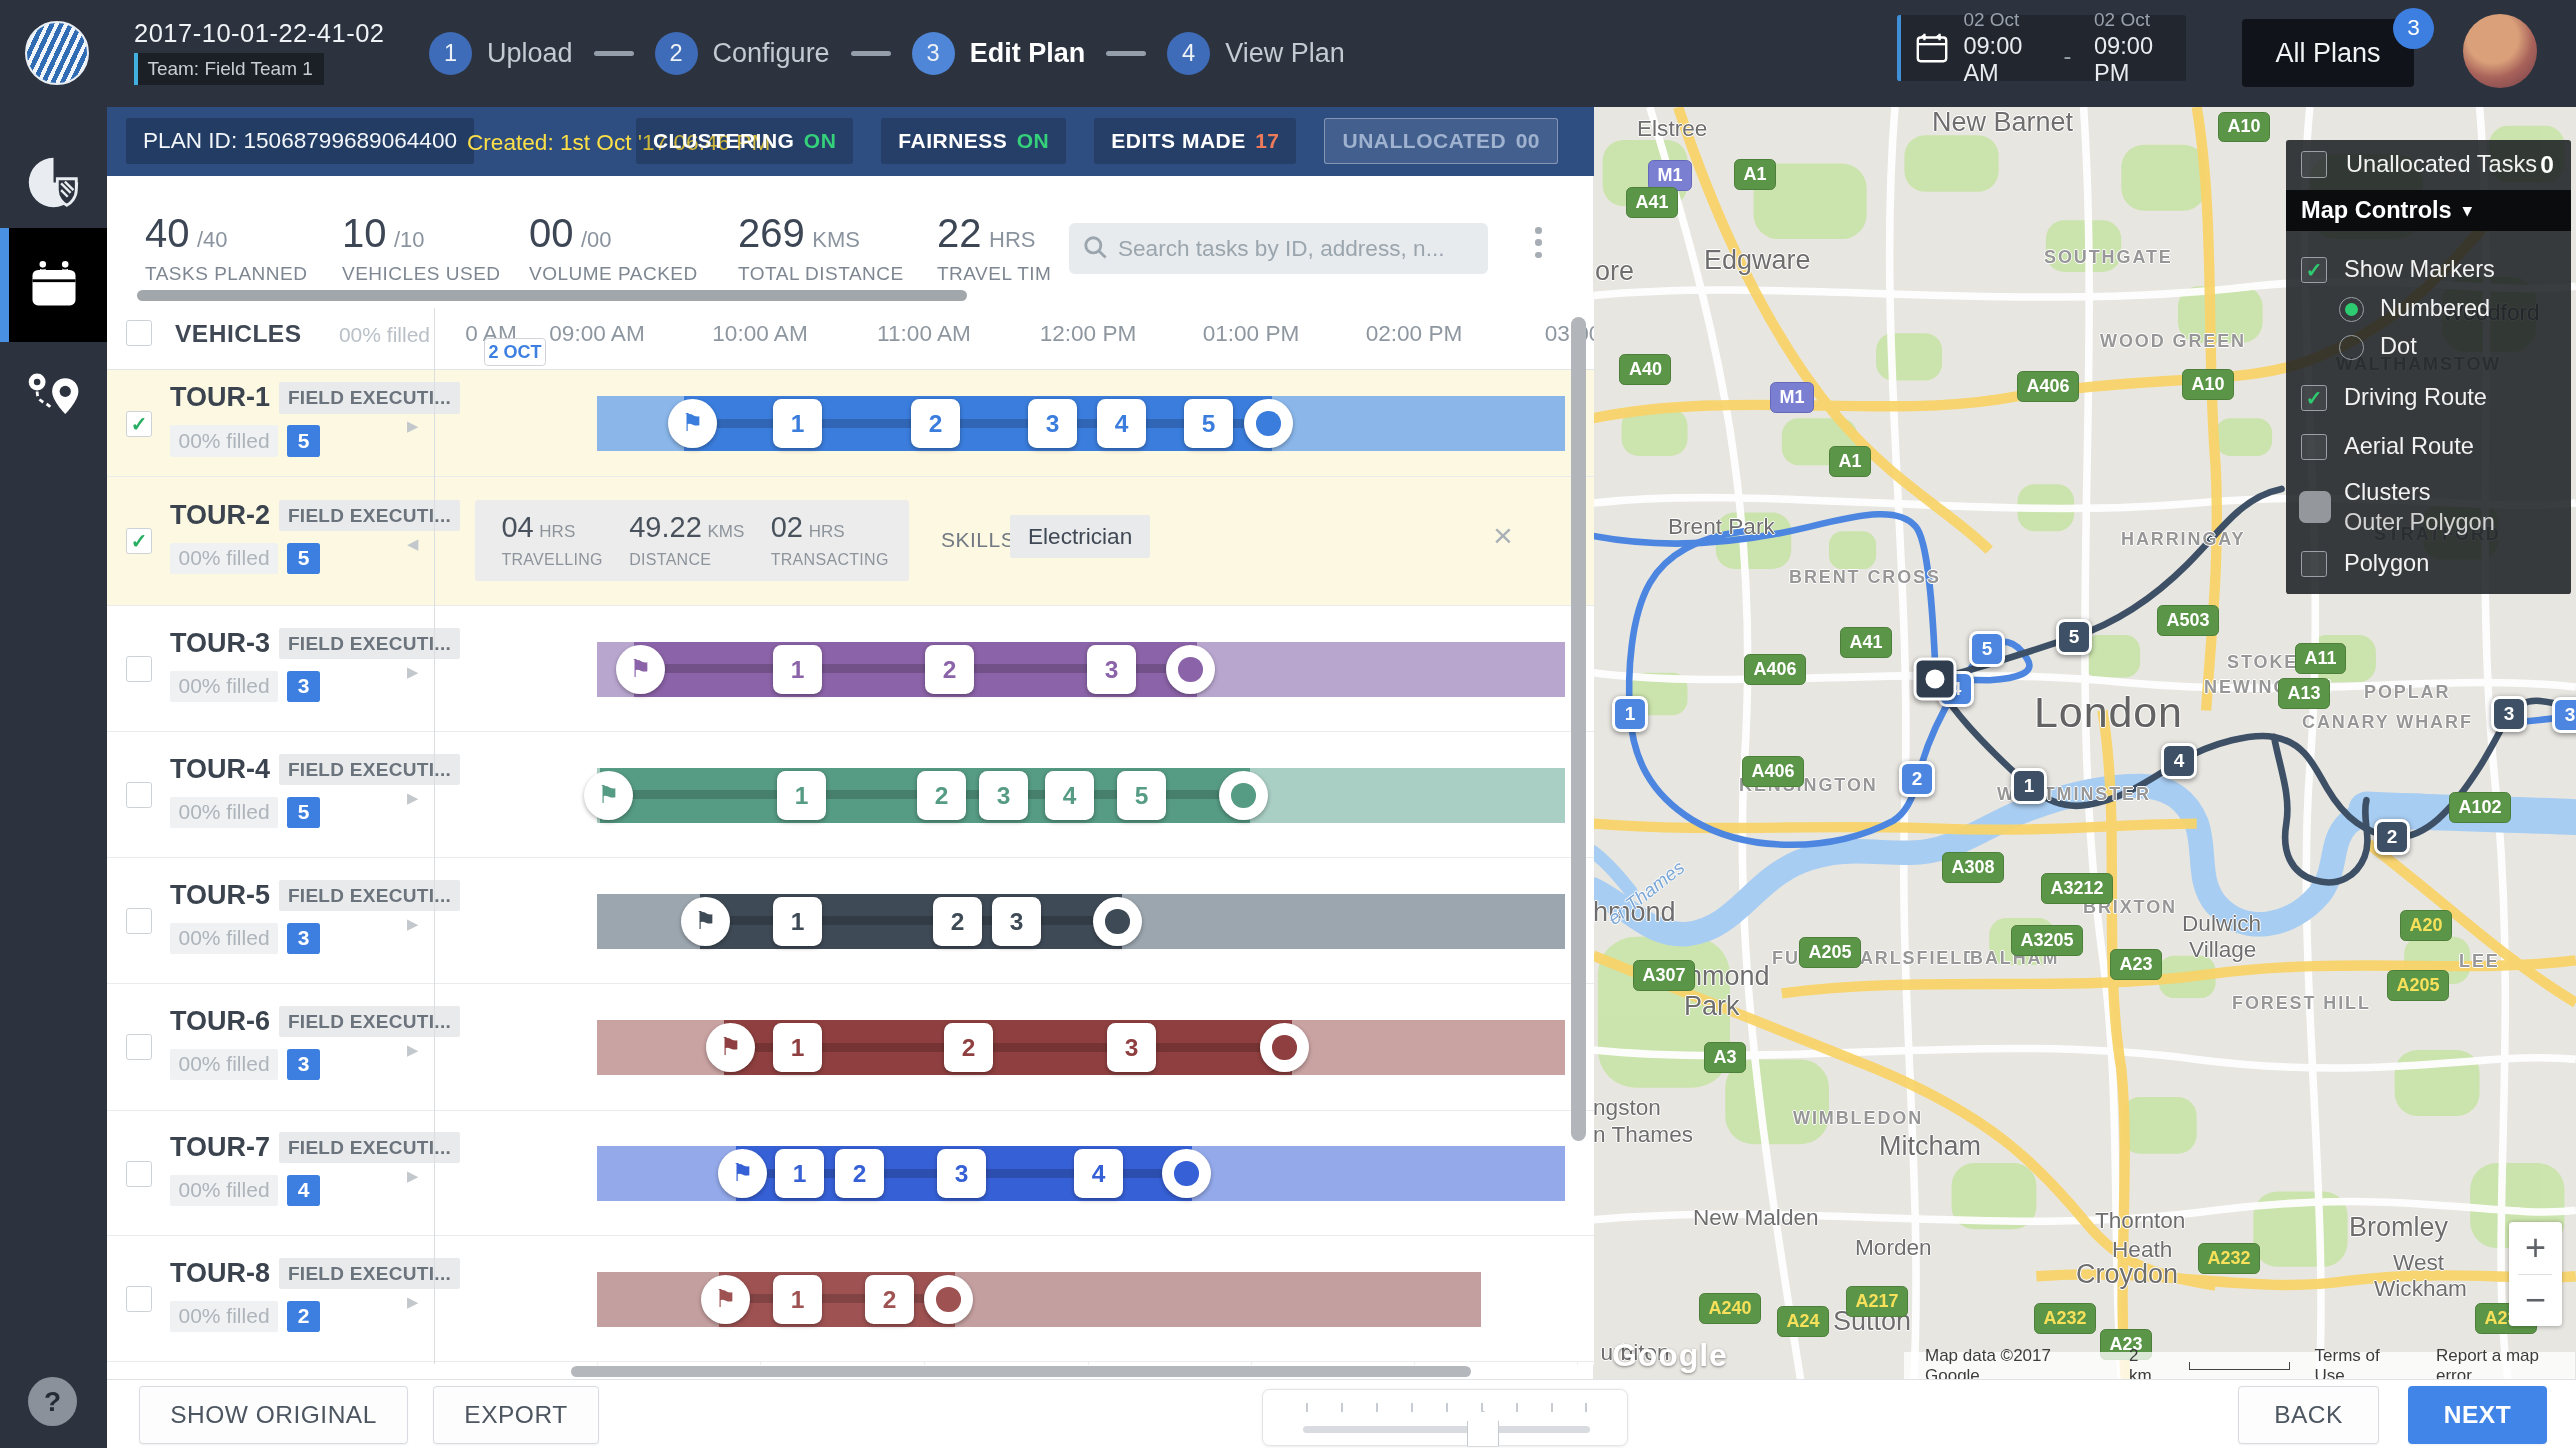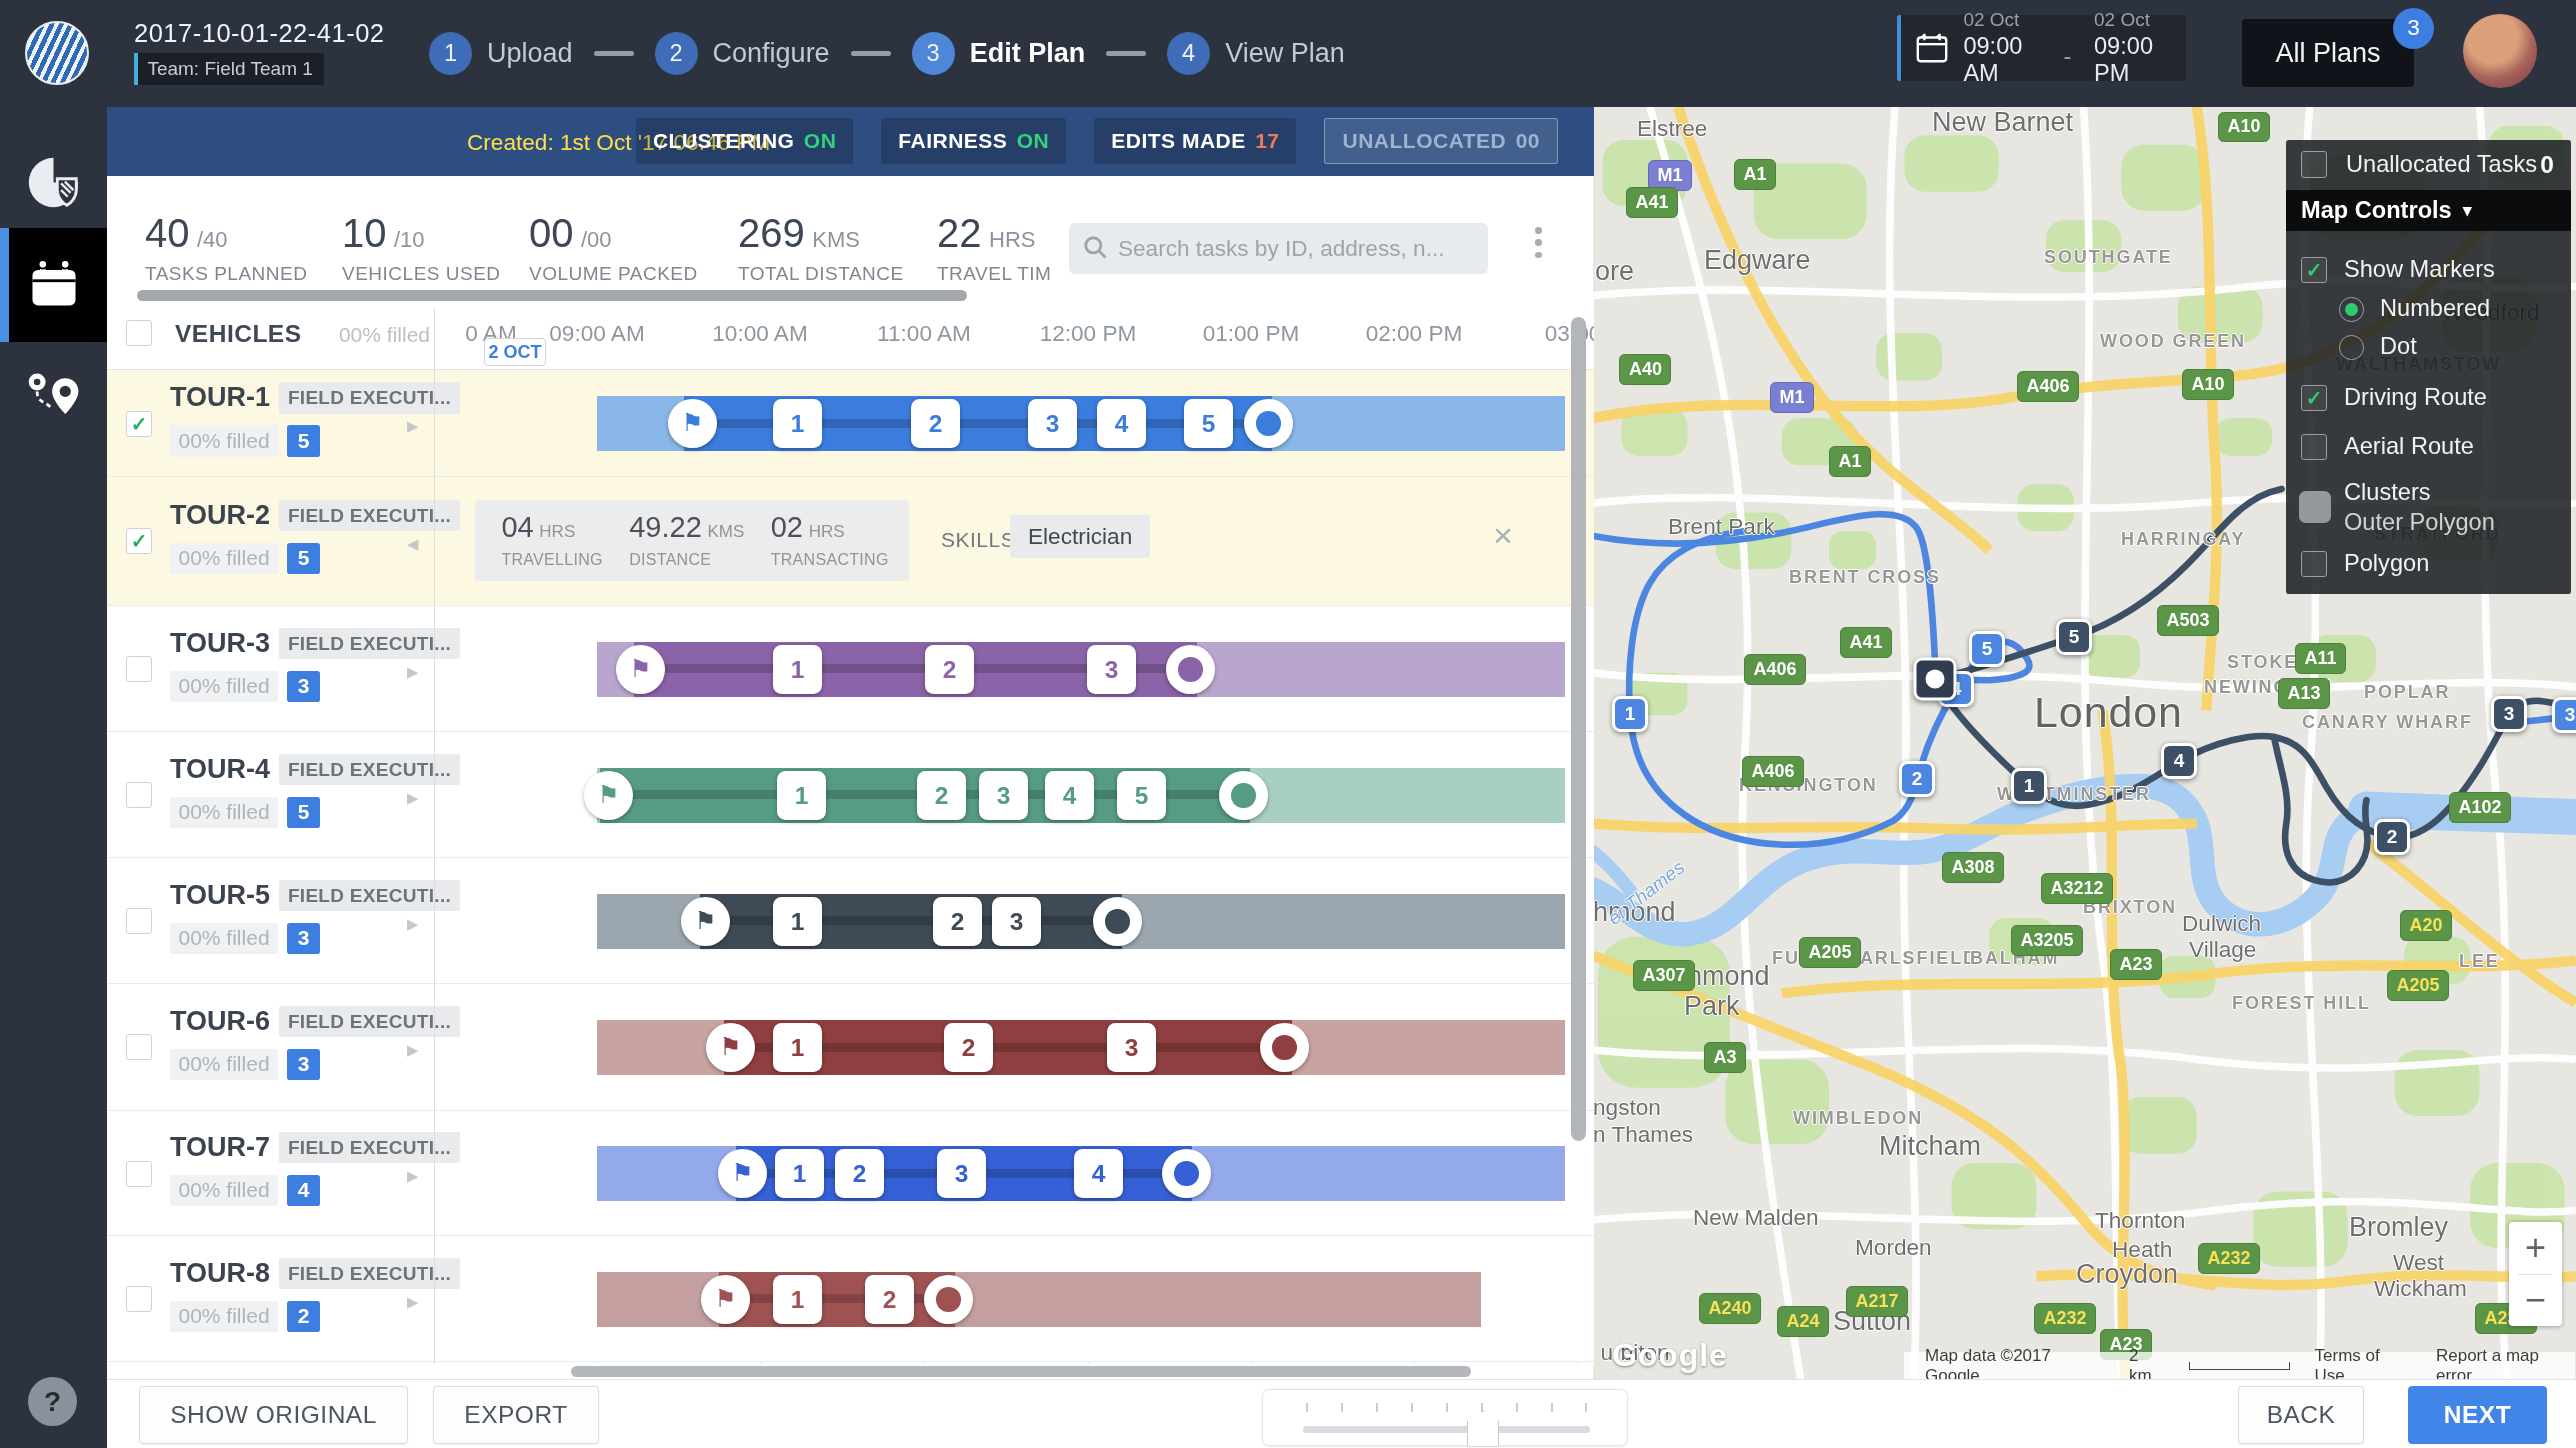--- a/index.html
+++ b/index.html
@@ -264,20 +264,21 @@
     <div class="dcol">
       <div class="dday">02 Oct</div>
       <div class="dtime">09:00 PM</div>
     </div>
   </div>
   <div class="allplans">All Plans</div>
   <div class="allplans-badge">3</div>
   <div class="avatar"></div>
 
   <section class="plan-header">
+    <div class="plan-id-box">PLAN ID: 15068799689064400</div>
     <div class="plan-created">Created: 1st Oct '17 06:46 PM</div>
     <div class="ph-badges" id="ph-badges">
         <div class="ph-badge">
           <span>CLUSTERING</span>
           <span class="v-green">ON</span>
         </div>
         <div class="ph-badge">
           <span>FAIRNESS</span>
           <span class="v-green">ON</span>
         </div>
@@ -840,17 +841,17 @@
         <div class="tick" style="left: 113px;"></div>
         <div class="tick" style="left: 148px;"></div>
         <div class="tick" style="left: 183px;"></div>
         <div class="tick" style="left: 218px;"></div>
         <div class="tick" style="left: 253px;"></div>
         <div class="tick" style="left: 288px;"></div>
         <div class="tick" style="left: 322px;"></div>
         <div class="track"></div>
         <div class="handle" style="left: 204px;"></div>
       </div>
-    <div class="btn" style="left:2131px; width:126px;">BACK</div>
+    <div class="btn" style="left:2131px; width:141px;">BACK</div>
     <div class="btn primary" style="left:2301px; width:139px;">NEXT</div>
   </footer>
 </div>
 
 
 </body></html>

